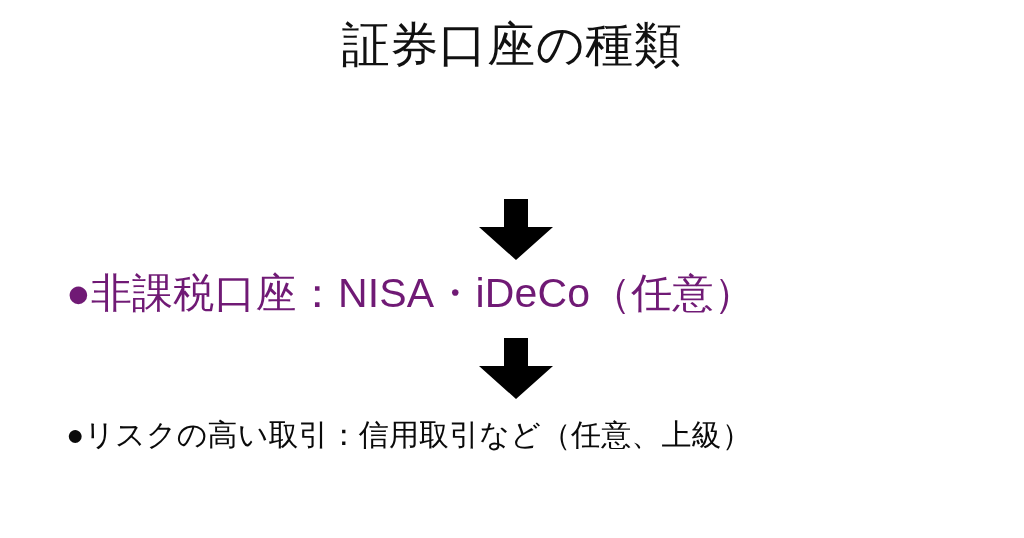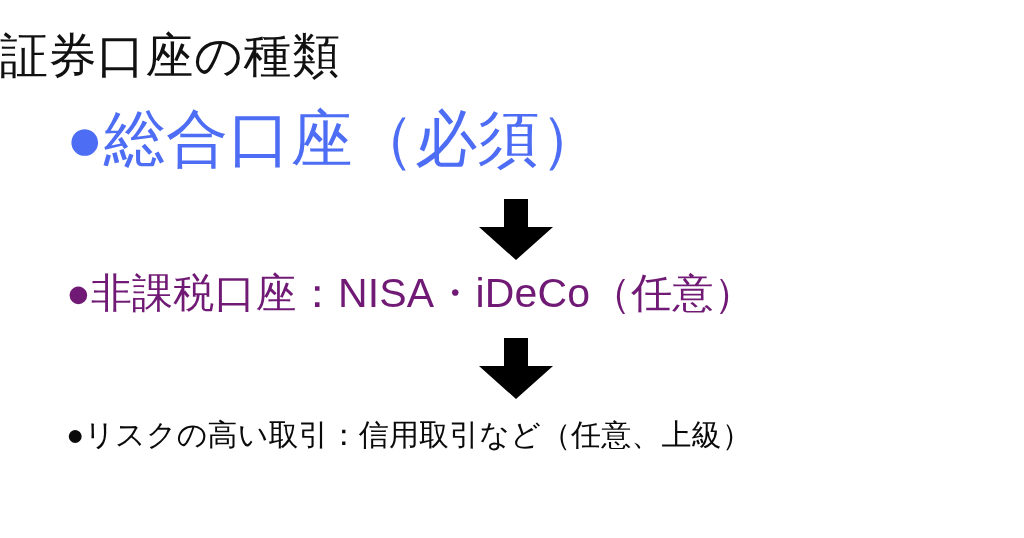--- a/index.html
+++ b/index.html
@@ -19,28 +19,27 @@
     background: #ffffff;
     overflow: hidden;
   }
 
   
   .slide-title {
     position: absolute;
     left: 0;
     top: 18px;
     width: 1024px;
-    text-align: left;
+    text-align: center;
     font-size: 48px;
     line-height: 1.12;
     color: #111111;
     font-weight: 400;
     letter-spacing: 0.01em;
     white-space: nowrap;
-    margin-top: 11px;
   }
 
   
   .flow-row {
     position: absolute;
     left: 66px;
     white-space: nowrap;
     font-weight: 400;
   }
   .flow-row .bullet-glyph {
@@ -87,23 +86,20 @@
     height: 100%;
   }
 </style>
 </head>
 <body>
 
 <div id="slide">
 
   <div class="slide-title">証券口座の種類</div>
 
-  <div class="flow-row row-primary">
-    <span class="bullet-glyph">●</span><span class="row-text">総合口座（必須）</span>
-  </div>
 
   <div class="arrow-down arrow-1">
     <svg viewBox="0 0 78 62" xmlns="http://www.w3.org/2000/svg" aria-hidden="true">
       <polygon points="27,0 51,0 51,28 76,28 39,61 2,28 27,28" fill="#000000"></polygon>
     </svg>
   </div>
 
   <div class="flow-row row-secondary">
     <span class="bullet-glyph">●</span><span class="row-text">非課税口座：NISA・iDeCo（任意）</span>
   </div>

